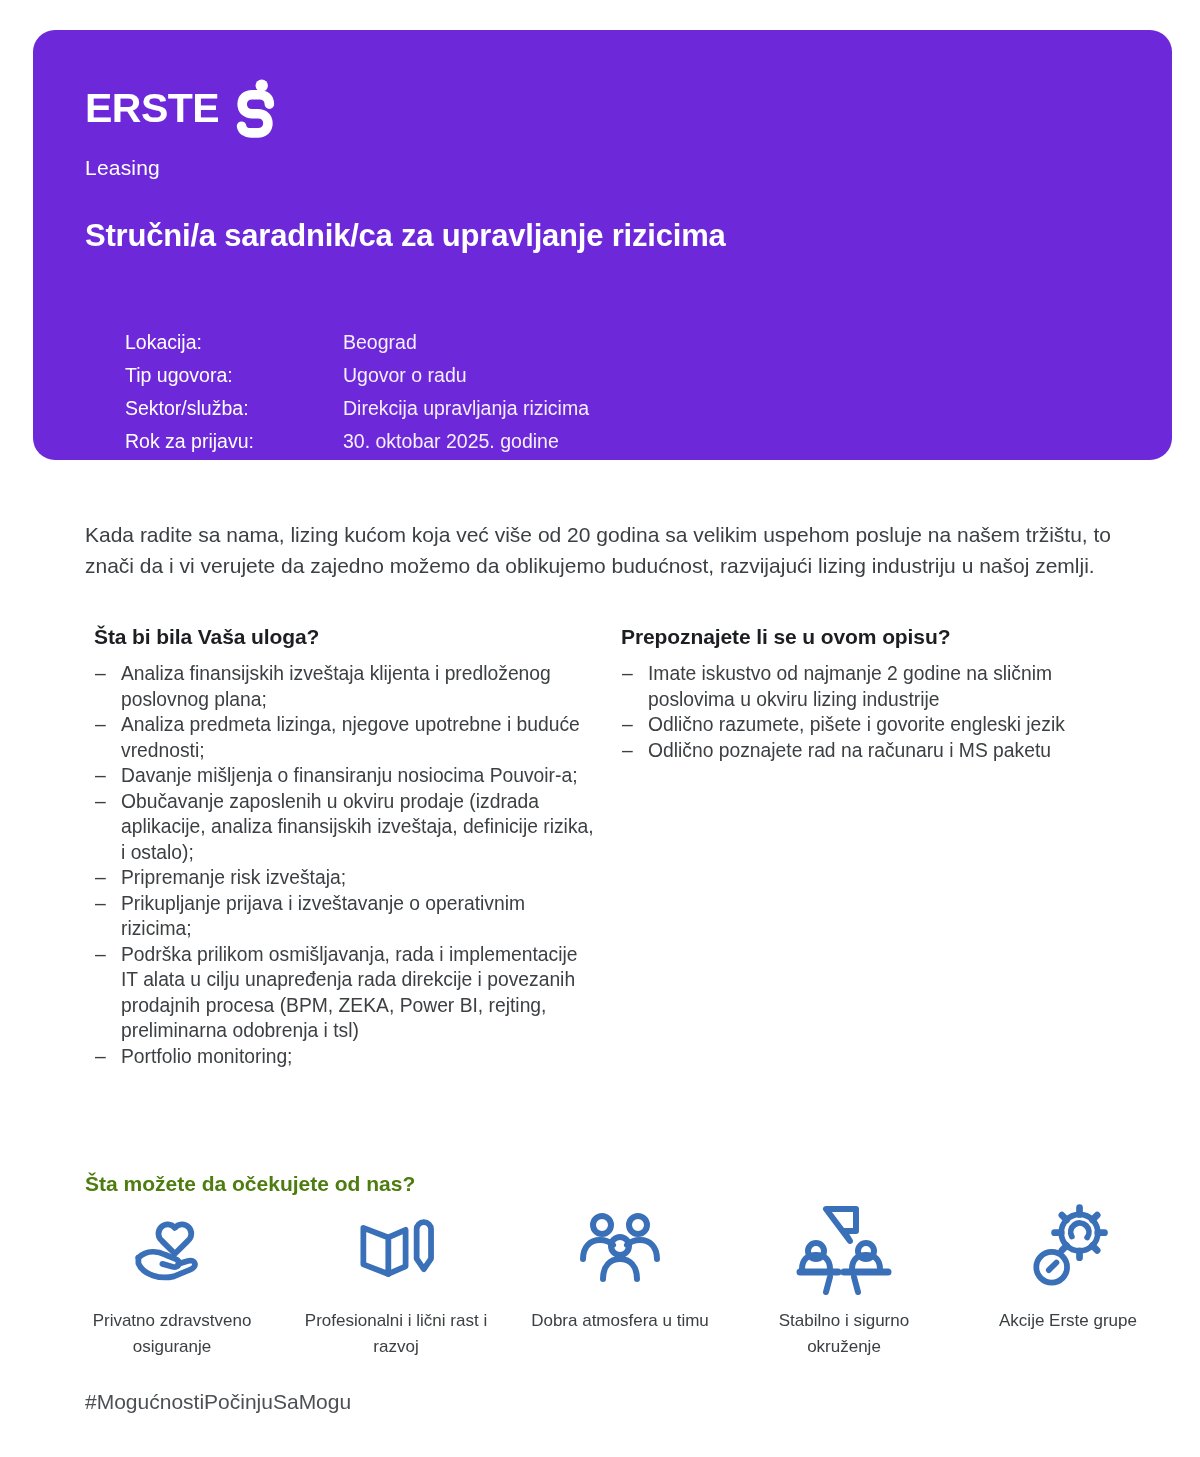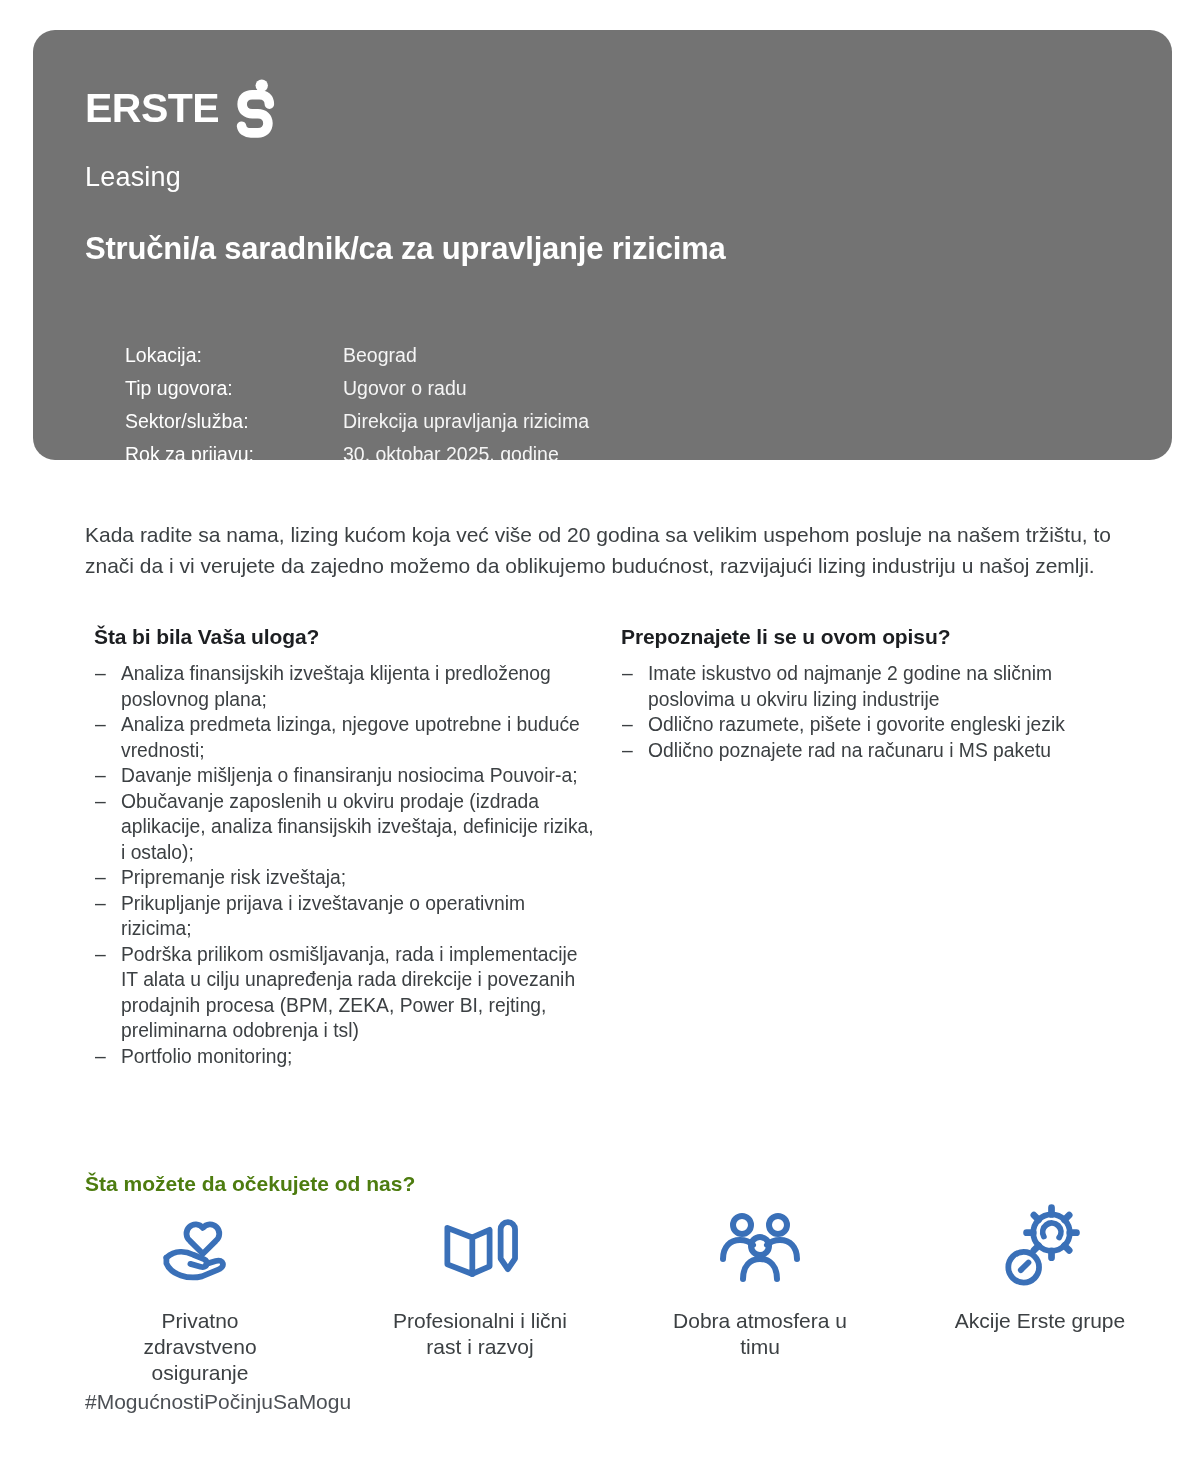--- a/index.html
+++ b/index.html
@@ -11,39 +11,39 @@
     font-family: "Liberation Sans", "DejaVu Sans", sans-serif;
     color: #3c4043;
     overflow: hidden;
   }
 
   
   .card {
     position: absolute;
     left: 33px; top: 30px;
     width: 1139px; height: 430px;
-    background: #737373;
+    background: #6d28d9;
     border-radius: 22px;
     color: #ffffff;
     padding: 30px 52px;
   }
   .logo { margin-top: 28px; }
   .logo-row { display: flex; align-items: flex-start; gap: 16px; }
   .logo-brand {
     font-size: 41px;
     font-weight: 800;
     letter-spacing: -0.5px;
     line-height: 1;
   }
   .logo-s { display: inline-block; margin-top: -10px; }
   .logo-sub {
-    font-size: 27px;
+    font-size: 21px;
     font-weight: 500;
     letter-spacing: 0.2px;
-    margin-top: 18px;
+    margin-top: 12px;
     line-height: 1.15;
   }
   .job-title {
     margin-top: 38px;
     font-size: 31px;
     font-weight: 700;
     letter-spacing: -0.2px;
   }
   .info { margin-top: 72px; }
   .info-row { display: flex; line-height: 33px; font-size: 19.5px; }
@@ -104,21 +104,21 @@
   .benefit-icon {
     height: 102px;
     display: flex;
     align-items: center;
     justify-content: center;
     color: #3a70b8;
   }
   .benefit-label {
     margin: 8px auto 0;
     max-width: 185px;
-    font-size: 21px;
+    font-size: 17px;
     line-height: 26px;
     color: #3c4043;
   }
 
   .hashtag {
     position: absolute;
     left: 85px; top: 1390px;
     font-size: 21px;
     color: #4c5055;
   }
@@ -224,20 +224,34 @@
         <circle class="icon-stroke" cx="68" cy="26" r="9"></circle>
         <path class="icon-stroke" d="M13 60 C13 48 20 41 30 41 C36 41 40 43 43 46"></path>
         <path class="icon-stroke" d="M87 60 C87 48 80 41 70 41 C64 41 60 43 57 46"></path>
         <circle class="icon-stroke" cx="50" cy="47" r="9"></circle>
         <path class="icon-stroke" d="M33 80 C33 67 40 60 50 60 C60 60 67 67 67 80"></path>
       </svg>
     </div>
     <div class="benefit-label">Dobra atmosfera u timu</div>
   </div>
 
+  <div class="benefit">
+    <div class="benefit-icon">
+      <svg width="100" height="100" viewBox="0 0 100 100">
+        <path class="icon-stroke" d="M32 10 H62 V32 H50 L56 42 Z"></path>
+        <circle class="icon-stroke" cx="22" cy="52" r="8"></circle>
+        <path class="icon-stroke" d="M8 70 C8 60 14 56 22 56 C30 56 36 60 36 70"></path>
+        <circle class="icon-stroke" cx="72" cy="52" r="8"></circle>
+        <path class="icon-stroke" d="M58 70 C58 60 64 56 72 56 C80 56 86 60 86 70"></path>
+        <path class="icon-stroke" d="M6 73 H44 M50 73 H94" style="stroke-width:7"></path>
+        <path class="icon-stroke" d="M36 78 L32 93 M60 78 L64 93"></path>
+      </svg>
+    </div>
+    <div class="benefit-label">Stabilno i sigurno okruženje</div>
+  </div>
 
   <div class="benefit">
     <div class="benefit-icon">
       <svg width="96" height="96" viewBox="0 0 100 100">
         <circle class="icon-stroke" cx="62" cy="33" r="19"></circle>
         <path class="icon-stroke" style="stroke-width:7" d="M81 33 L88 33 M75.4 46.4 L80.4 51.4 M62 52 L62 59 M48.6 46.4 L43.6 51.4 M43 33 L36 33 M48.6 19.6 L43.6 14.6 M62 14 L62 7 M75.4 19.6 L80.4 14.6"></path>
         <path class="icon-stroke" d="M54 37 a9.5 9.5 0 1 1 16 1"></path>
         <circle class="icon-stroke" cx="33" cy="69" r="16"></circle>
         <path class="icon-stroke" d="M30 72 L38 64"></path>
       </svg>

